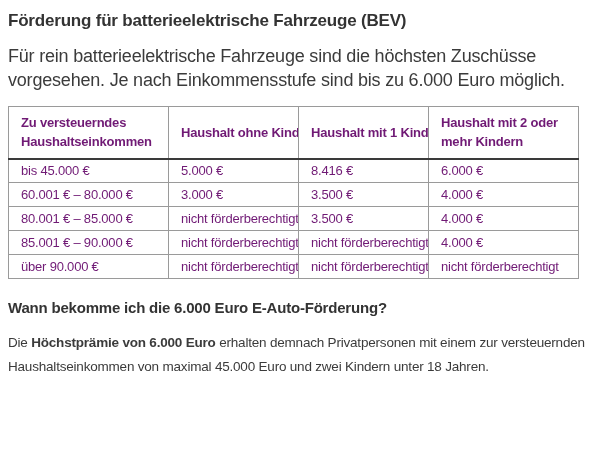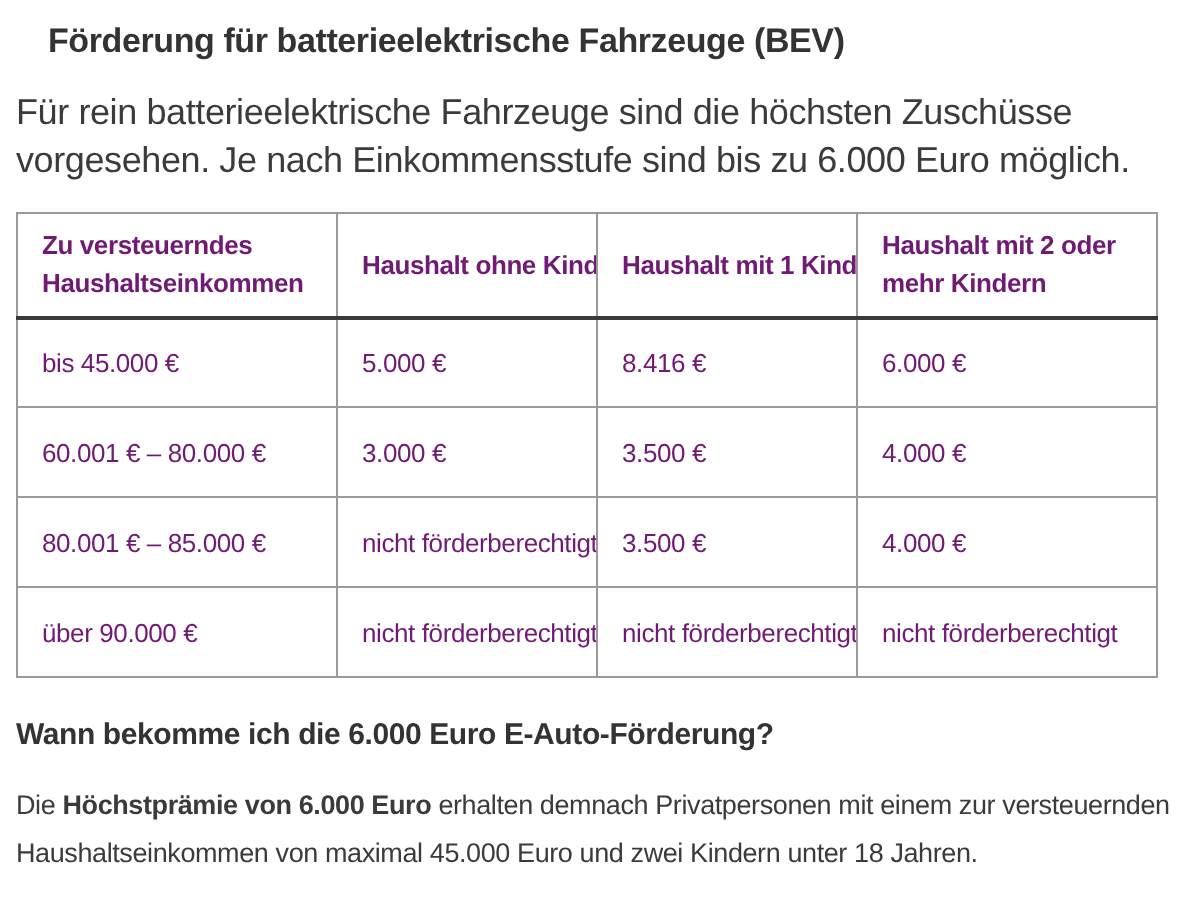--- a/index.html
+++ b/index.html
@@ -10,21 +10,21 @@
     background: #ffffff;
     font-family: "Liberation Sans", sans-serif;
     color: #3b3b3b;
     padding: 8px;
     overflow: hidden;
   }
   h1 {
     font-size: 17px;
     font-weight: 700;
     color: #333333;
-    margin: 2px 0 0 16px;
+    margin: 2px 0 0 0;
     line-height: 22px;
     letter-spacing: -0.2px;
   }
   p.intro {
     font-size: 18px;
     line-height: 24px;
     letter-spacing: -0.2px;
     margin: 12px 0 0 0;
     color: #3b3b3b;
   }
@@ -51,21 +51,21 @@
   table.grant-table th {
     font-weight: 700;
     line-height: 19px;
     height: 52px;
     padding-right: 8px;
     border-bottom: 2px solid #3a3a3a;
   }
   table.grant-table th:nth-child(2),
   table.grant-table th:nth-child(3) { white-space: nowrap; padding-right: 0; }
   table.grant-table td {
-    height: 45px;
+    height: 24px;
     white-space: nowrap;
   }
   h2 {
     font-size: 15px;
     font-weight: 700;
     color: #333333;
     margin: 19px 0 0 0;
     line-height: 20px;
     letter-spacing: -0.2px;
   }
@@ -113,20 +113,26 @@
         <td>3.500 €</td>
         <td>4.000 €</td>
       </tr>
       <tr>
         <td>80.001 € – 85.000 €</td>
         <td>nicht förderberechtigt</td>
         <td>3.500 €</td>
         <td>4.000 €</td>
       </tr>
       <tr>
+        <td>85.001 € – 90.000 €</td>
+        <td>nicht förderberechtigt</td>
+        <td>nicht förderberechtigt</td>
+        <td>4.000 €</td>
+      </tr>
+      <tr>
         <td>über 90.000 €</td>
         <td>nicht förderberechtigt</td>
         <td>nicht förderberechtigt</td>
         <td>nicht förderberechtigt</td>
       </tr>
     </tbody>
 </table>
 
 <h2>Wann bekomme ich die 6.000 Euro E-Auto-Förderung?</h2>
 

